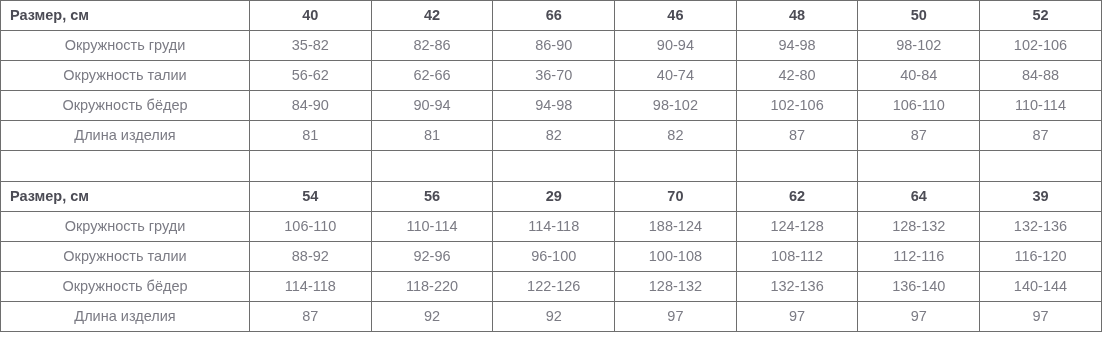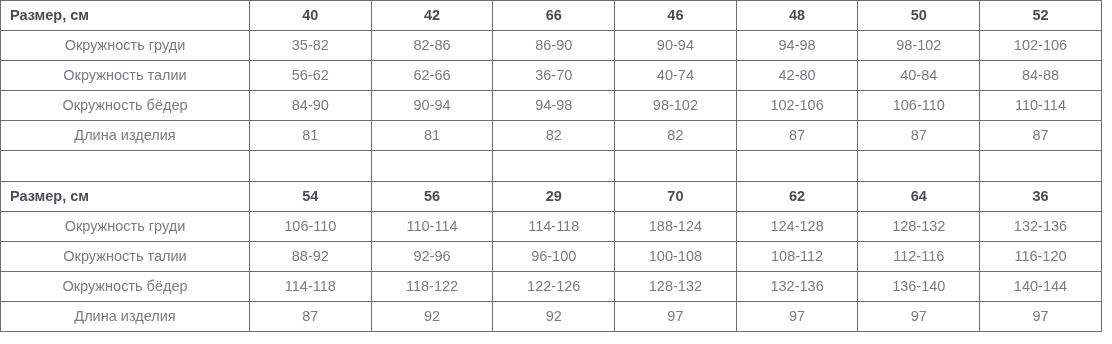--- a/index.html
+++ b/index.html
@@ -155,21 +155,21 @@
           <td></td>
         </tr>
         <tr class="header-row">
           <th class="row-title">Размер, см</th>
           <th>54</th>
           <th>56</th>
           <th>29</th>
           <th>70</th>
           <th>62</th>
           <th>64</th>
-          <th>36</th>
+          <th>39</th>
         </tr>
         <tr class="data-row">
           <td class="row-title">Окружность груди</td>
           <td>106-110</td>
           <td>110-114</td>
           <td>114-118</td>
           <td>188-124</td>
           <td>124-128</td>
           <td>128-132</td>
           <td>132-136</td>
@@ -180,21 +180,21 @@
           <td>92-96</td>
           <td>96-100</td>
           <td>100-108</td>
           <td>108-112</td>
           <td>112-116</td>
           <td>116-120</td>
         </tr>
         <tr class="data-row">
           <td class="row-title">Окружность бёдер</td>
           <td>114-118</td>
-          <td>118-122</td>
+          <td>118-220</td>
           <td>122-126</td>
           <td>128-132</td>
           <td>132-136</td>
           <td>136-140</td>
           <td>140-144</td>
         </tr>
         <tr class="data-row">
           <td class="row-title">Длина изделия</td>
           <td>87</td>
           <td>92</td>

